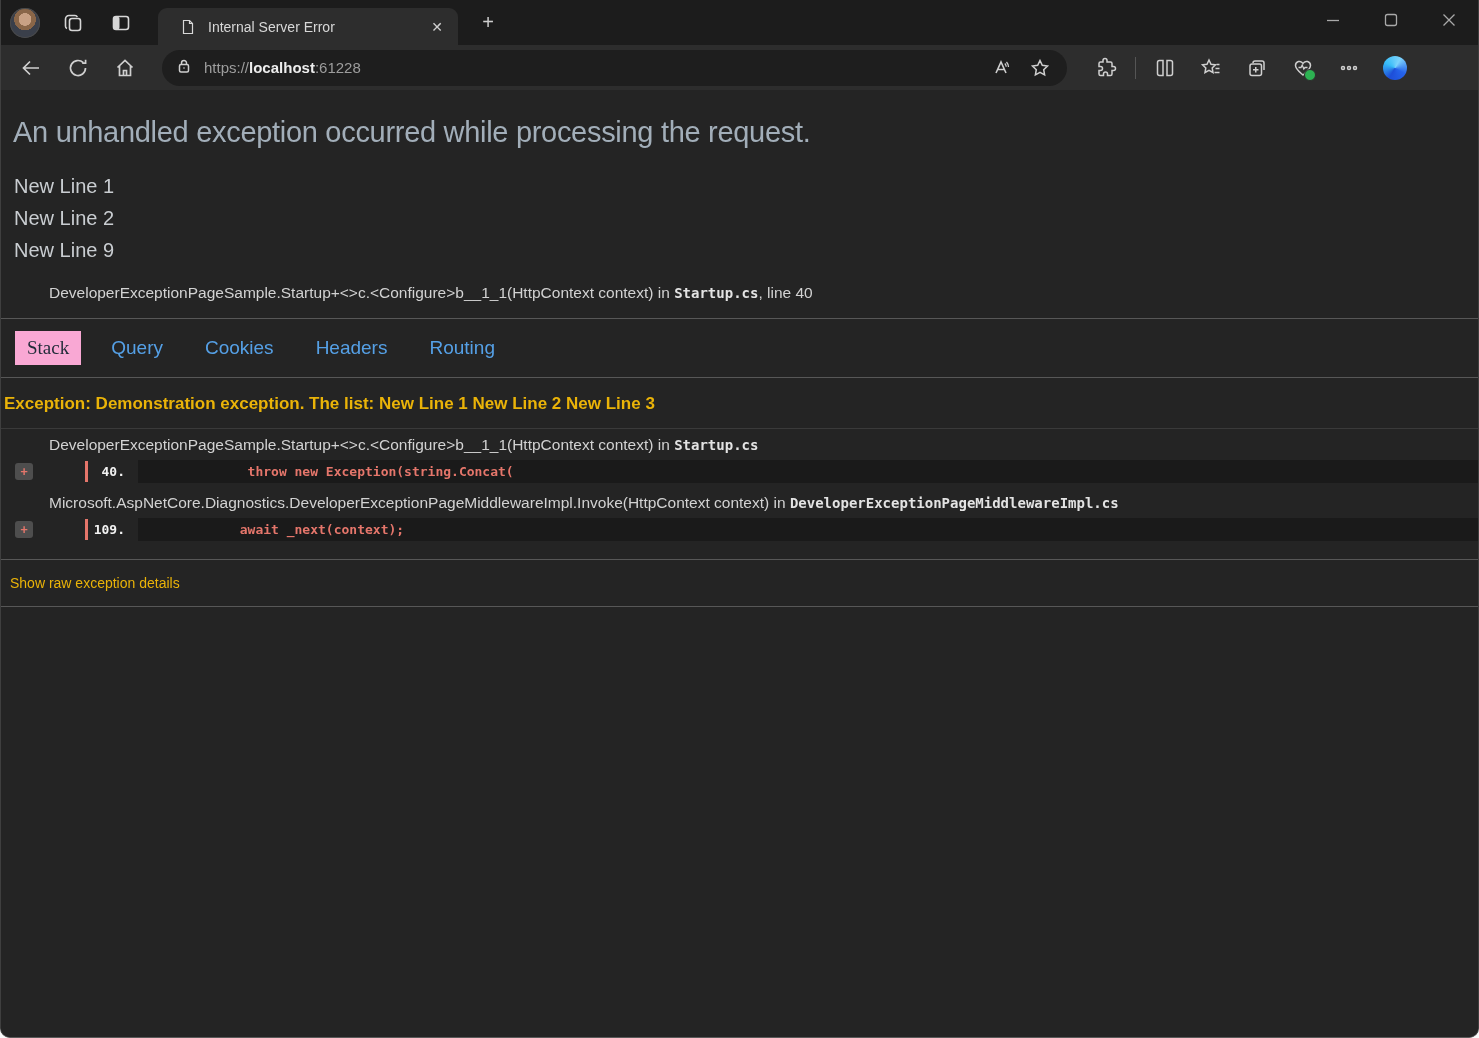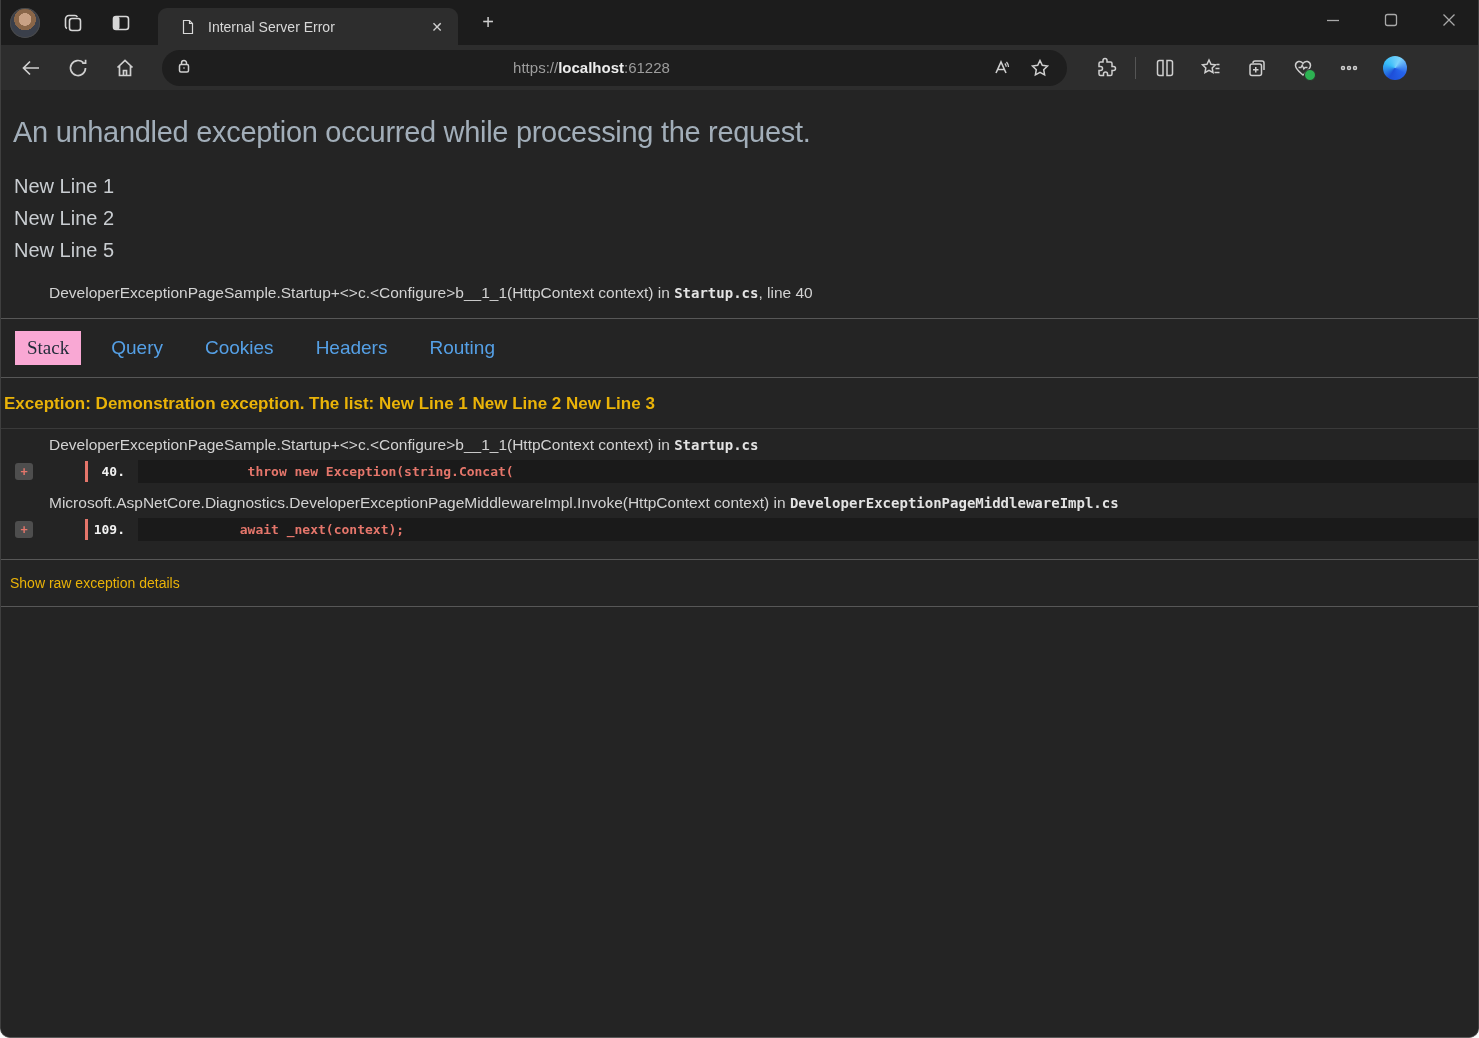--- a/index.html
+++ b/index.html
@@ -19,21 +19,21 @@
   .tab-close{width:22px;height:22px;display:flex;align-items:center;justify-content:center;color:#cfcfcf;font-size:14px;border-radius:4px;}
   .newtab-btn{margin-left:16px;width:28px;height:28px;display:flex;align-items:center;justify-content:center;color:#cfcfcf;font-size:20px;border-radius:6px;}
   .win-controls{position:absolute;right:0;top:0;height:40px;display:flex;}
   .win-btn{width:58px;height:40px;display:flex;align-items:center;justify-content:center;}
   .win-btn svg{stroke:#a9a9a9;fill:none;stroke-width:1.3;}
 
   
   .toolbar{height:45px;background:#2d2d2d;display:flex;align-items:center;}
   .nav-btn{width:34px;height:34px;margin-left:13px;display:flex;align-items:center;justify-content:center;border-radius:6px;}
   .nav-btn svg{stroke:#cfcfcf;fill:none;stroke-width:1.7;}
-  .addr-pill{margin-left:20px;width:905px;height:36px;background:#1e1e1e;border-radius:18px;display:flex;align-items:center;box-sizing:border-box;padding:0 12px 0 14px;text-align:center;}
+  .addr-pill{margin-left:20px;width:905px;height:36px;background:#1e1e1e;border-radius:18px;display:flex;align-items:center;box-sizing:border-box;padding:0 12px 0 14px;}
   .lock-icon{flex:none;margin-right:12px;}
   .lock-icon svg{stroke:#cfcfcf;fill:none;stroke-width:1.5;}
   .url{font-size:15px;white-space:nowrap;flex:1;}
   .url .dim{color:#9d9d9d;}
   .url .host{color:#ededed;font-weight:bold;}
   .pill-btn{width:30px;height:30px;display:flex;align-items:center;justify-content:center;flex:none;margin-left:8px;}
   .pill-btn svg{stroke:#cfcfcf;fill:none;stroke-width:1.5;}
   .right-cluster{display:flex;align-items:center;margin-left:16px;}
   .tool-btn{width:30px;height:30px;display:flex;align-items:center;justify-content:center;margin:0 8px;position:relative;}
   .tool-btn svg{stroke:#cfcfcf;fill:none;stroke-width:1.5;}
@@ -205,21 +205,21 @@
     </div>
   </div>
 
   <div class="content">
 
     <h1 class="err-title">An unhandled exception occurred while processing the request.</h1>
 
     <div class="exc-msg">
       <div>New Line 1</div>
       <div>New Line 2</div>
-      <div>New Line 5</div>
+      <div>New Line 9</div>
     </div>
 
     <div class="location"><span>DeveloperExceptionPageSample.Startup+&lt;&gt;c.&lt;Configure&gt;b__1_1(HttpContext context)</span><span class="pre"> in </span><span class="mono-file">Startup.cs</span><span>, line 40</span></div>
 
     <div class="divider"></div>
 
     <div class="tabs">
       <span class="tab-item selected">Stack</span>
       <span class="tab-item">Query</span>
       <span class="tab-item">Cookies</span>

